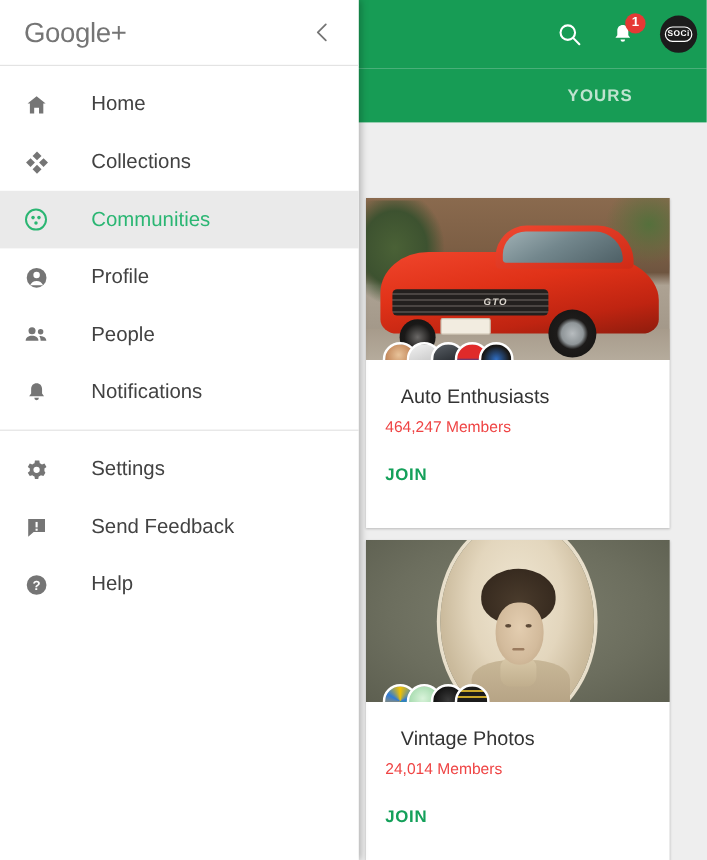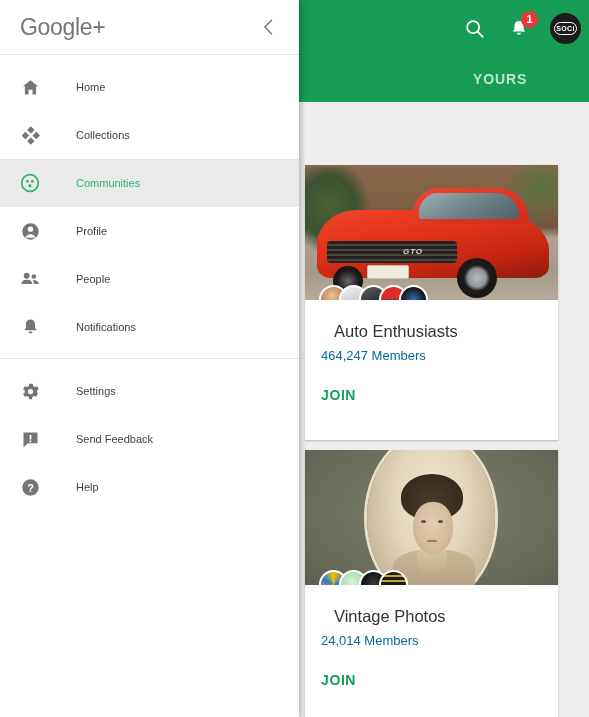--- a/index.html
+++ b/index.html
@@ -124,21 +124,21 @@
       background: linear-gradient(#d8c8a8,#c0ae8d); border-radius: 8px; }
 
   .avatar-row { position: absolute; left: 14px; bottom: -14px; display: flex; }
   .m-avatar {
     width: 29px; height: 29px; border-radius: 50%;
     border: 2px solid #ffffff; margin-right: -9px; overflow: hidden;
   }
 
   .card-body { padding: 22px 16px 0 16px; }
   .card-title { font-size: 16.5px; color: #333333; margin-bottom: 7px; margin-left: 13px; }
-  .card-members { font-size: 13px; color: #0369a1; }
+  .card-members { font-size: 13px; color: #ef4444; }
   .join-btn {
     margin-top: 24px; font-size: 14px; color: #14a05a;
     letter-spacing: .6px; font-weight: bold; display: inline-block;
   }
 
   
   .drawer {
     position: absolute; top: 0; left: 0; width: 299px; height: 717px;
     background: #ffffff; box-shadow: 2px 0 6px rgba(0,0,0,.26);
     z-index: 20;
@@ -150,21 +150,21 @@
   }
   .brand { font-size: 23px; color: #757575; letter-spacing: -.3px; }
   .collapse-chevron { width: 24px; height: 24px; display: flex; align-items: center; justify-content: center; }
 
   .nav-list { padding-top: 8px; }
   .nav-item {
     height: 48px; display: flex; align-items: center; padding-left: 18px;
   }
   .nav-item.active { background: #eaeaea; }
   .nav-icon { width: 24px; height: 24px; margin-right: 34px; display: flex; align-items: center; justify-content: center; }
-  .nav-label { font-size: 11px; color: #424242; }
+  .nav-label { font-size: 17px; color: #424242; }
   .nav-item.active .nav-label { color: #2bb673; }
   .nav-sep { height: 1px; background: #e3e3e3; margin: 7px 0 8px 0; }
 </style>
 </head>
 <body>
 
 <div id="app">
 
   <div class="content-layer">
 

